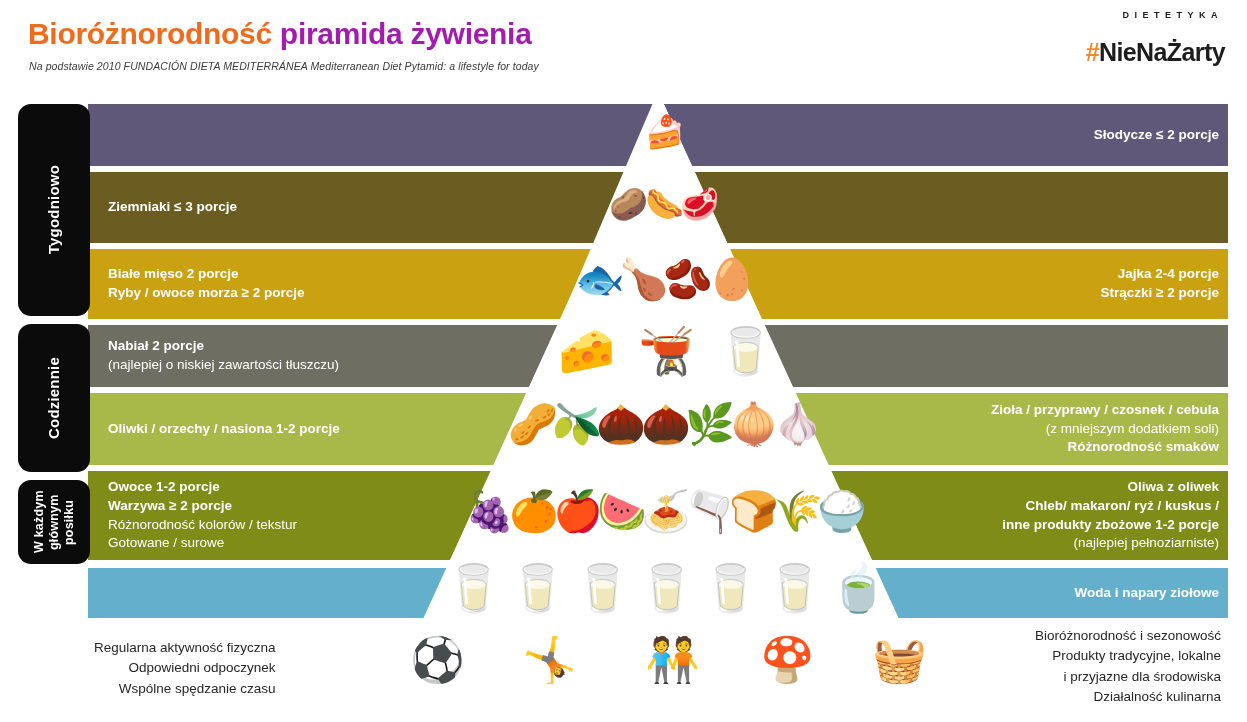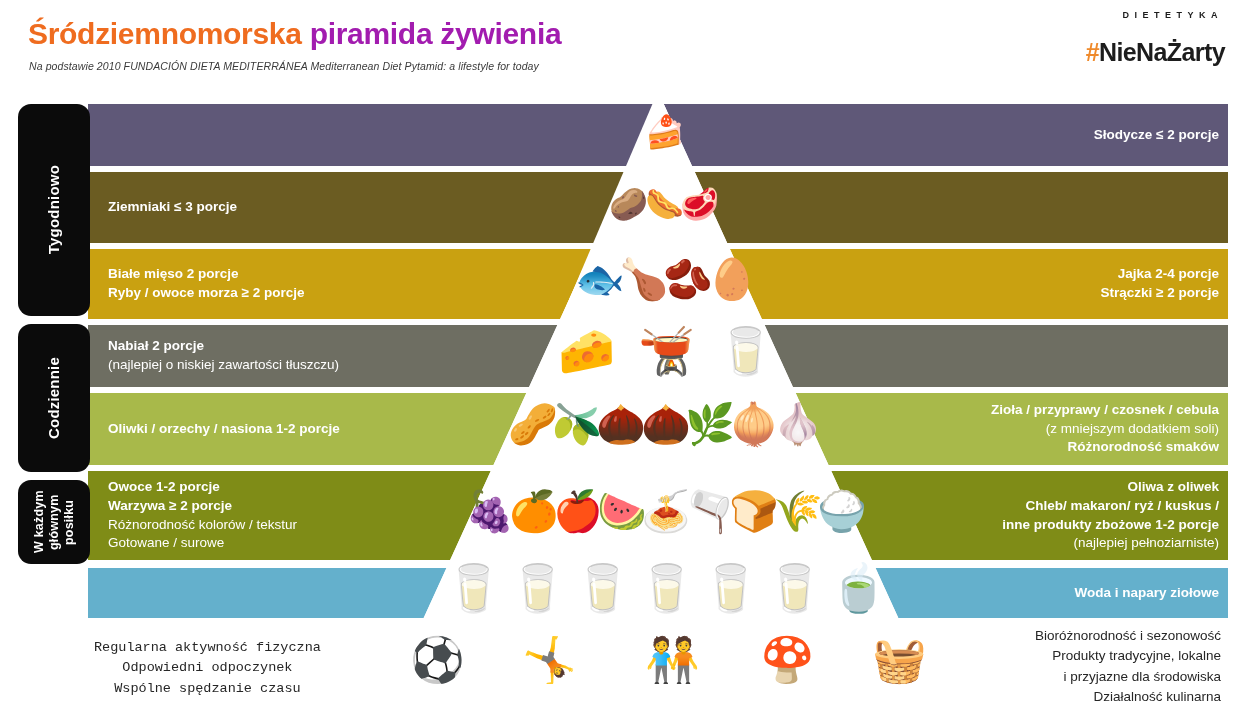--- a/index.html
+++ b/index.html
@@ -43,31 +43,31 @@
               writing-mode:vertical-rl; transform:rotate(180deg);
               text-align:center; line-height:1.18; letter-spacing:0.2px; }
   .cat.small span { font-size:12.5px; }
 
   
   .pyramid { position:absolute; left:0; top:0; width:1247px; height:626px;
              pointer-events:none; }
 
   
   .foot-text { position:absolute; font-size:13.5px; line-height:1.5; color:#262626; }
-  .foot-left  { left:94px;  top:638px; text-align:center;font-family:Liberation Mono, monospace; }
+  .foot-left  { left:94px;  top:638px; text-align:right; }
   .foot-right { right:26px; top:626px; text-align:right; }
   .emo { position:absolute; line-height:1; }
 </style>
 </head>
 <body>
 
 <div id="root">
 
   <div class="header">
-    <div class="title"><span class="accent">Śródziemnomorska</span><span class="rest"> piramida żywienia</span></div>
+    <div class="title"><span class="accent">Bioróżnorodność</span><span class="rest"> piramida żywienia</span></div>
     <div class="subtitle">Na podstawie 2010 FUNDACIÓN DIETA MEDITERRÁNEA Mediterranean Diet Pytamid: a lifestyle for today</div>
     <div class="logo">
       <div class="logo-top">DIETETYKA</div>
       <div class="logo-main"><span class="hash">#</span><span>NieNaŻarty</span></div>
     </div>
   </div>
 
   <div class="board">
     <div id="bands">
         <div class="band" style="top: 8px; height: 62px;">

